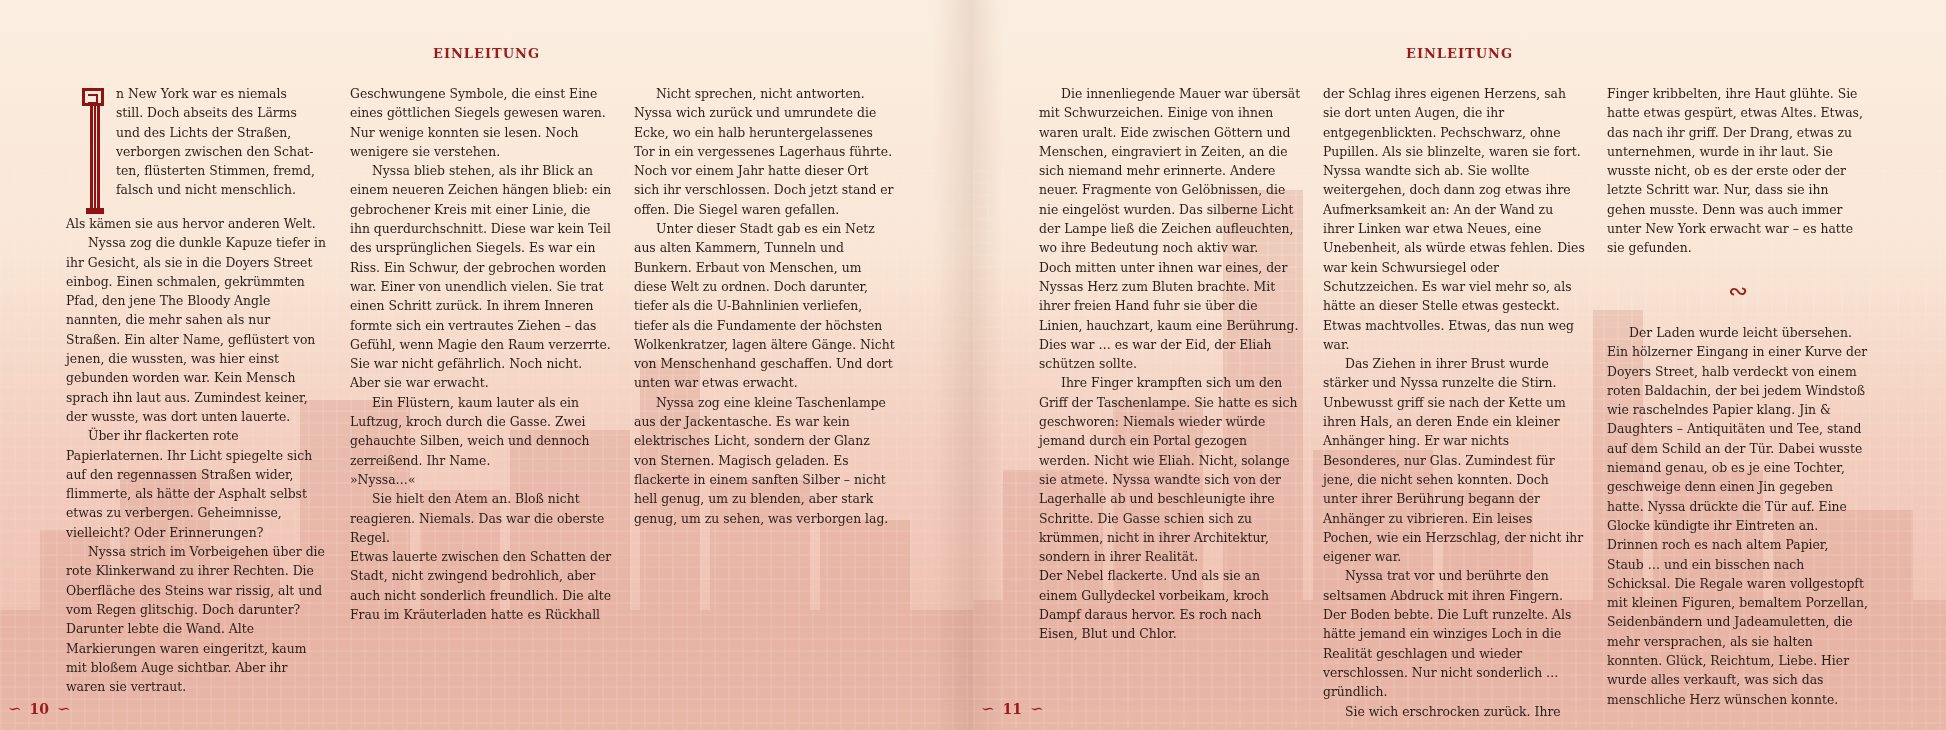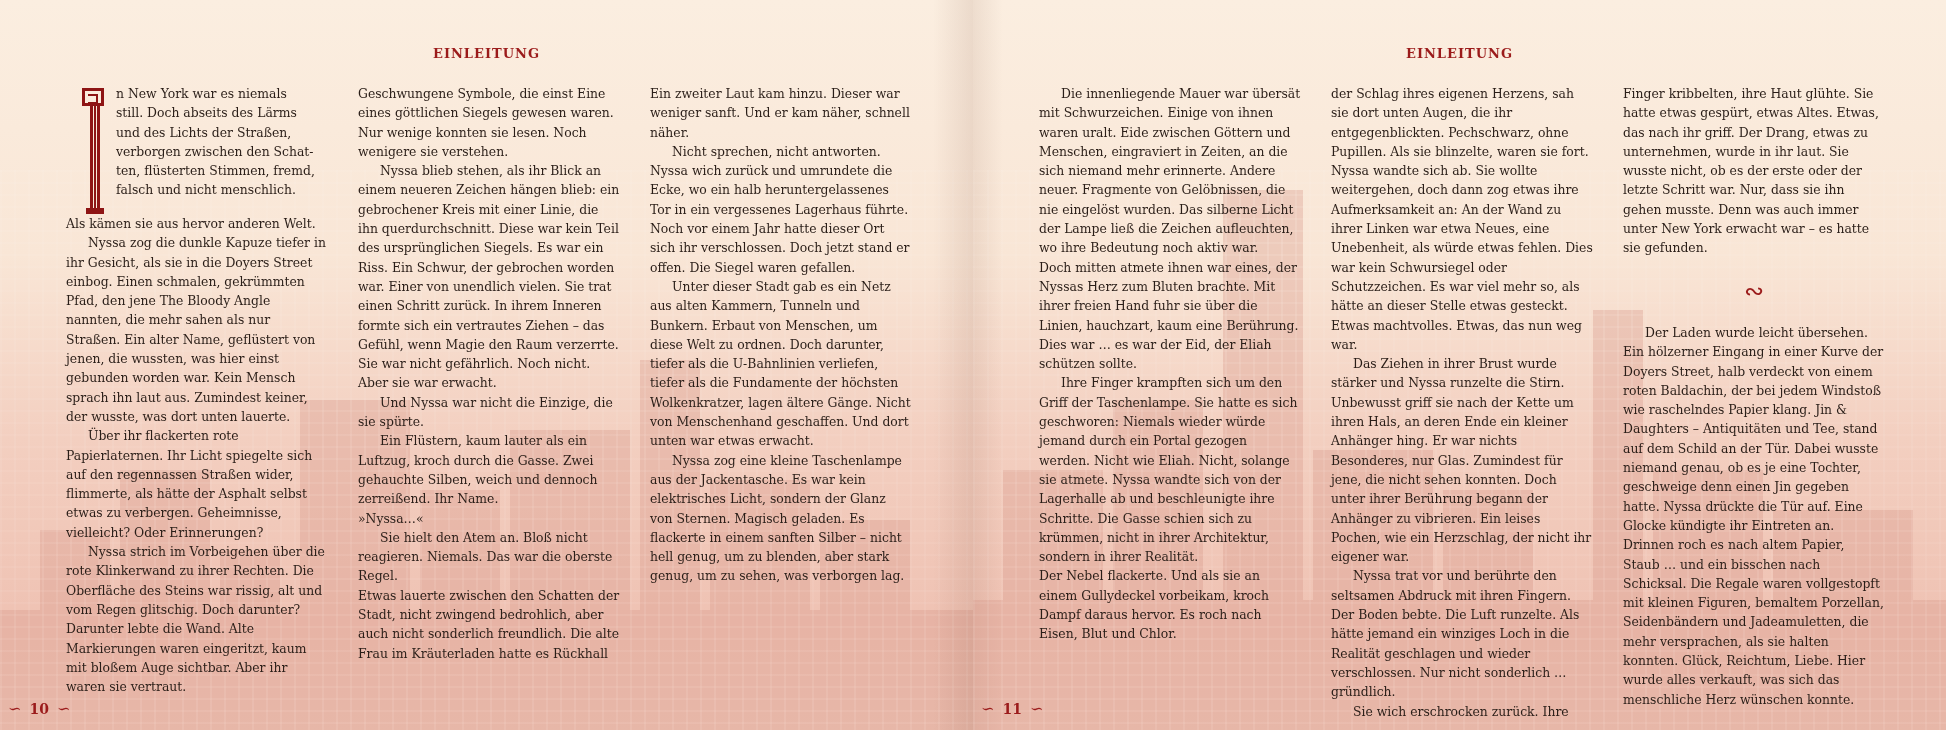--- a/index.html
+++ b/index.html
@@ -28,21 +28,21 @@
   .skyline .grid {
     position: absolute; inset: 0;
     background-image:
       repeating-linear-gradient(to right, rgba(255,255,255,0.18) 0 2px, transparent 2px 14px),
       repeating-linear-gradient(to bottom, rgba(255,255,255,0.15) 0 2px, transparent 2px 12px);
   }
   .running-head {
     position: absolute; top: 46px; left: 0; right: 0; text-align: center;
     color: #9b1b1b; font-size: 13px; letter-spacing: 1px; font-weight: bold;
   }
-  .cols { position: absolute; top: 84px; display: flex; gap: 30px; justify-content: center; }
+  .cols { position: absolute; top: 84px; display: flex; gap: 22px; justify-content: center; }
   .page.left .cols { left: 66px; }
   .page.right .cols { left: 66px; }
   .col { width: 262px; font-size: 12.4px; line-height: 19.3px; color: #2a1e18; }
   .col p { text-indent: 0; }
   .col p.ind { text-indent: 22px; }
   .dropcap-wrap { display: flex; gap: 12px; }
   .dropcap {
     width: 22px; height: 126px; flex: none; margin-left: 16px; margin-top: 4px;
     position: relative;
   }
@@ -101,28 +101,26 @@
         <div id="l-c1">
             <p>Als kämen sie aus hervor anderen Welt.</p>
             <p class="ind">Nyssa zog die dunkle Kapuze tiefer in ihr Gesicht, als sie in die Doyers Street einbog. Einen schmalen, gekrümmten Pfad, den jene The Bloody Angle nannten, die mehr sahen als nur Straßen. Ein alter Name, geflüstert von jenen, die wussten, was hier einst gebunden worden war. Kein Mensch sprach ihn laut aus. Zumindest keiner, der wusste, was dort unten lauerte.</p>
             <p class="ind">Über ihr flackerten rote Papierlaternen. Ihr Licht spiegelte sich auf den regennassen Straßen wider, flimmerte, als hätte der Asphalt selbst etwas zu verbergen. Geheimnisse, vielleicht? Oder Erinnerungen?</p>
             <p class="ind">Nyssa strich im Vorbeigehen über die rote Klinkerwand zu ihrer Rechten. Die Oberfläche des Steins war rissig, alt und vom Regen glitschig. Doch darunter? Darunter lebte die Wand. Alte Markierungen waren eingeritzt, kaum mit bloßem Auge sichtbar. Aber ihr waren sie vertraut.</p>
           </div>
       </div>
       <div class="col" id="l-c2">
           <p>Geschwungene Symbole, die einst Eine eines göttlichen Siegels gewesen waren. Nur wenige konnten sie lesen. Noch wenigere sie verstehen.</p>
           <p class="ind">Nyssa blieb stehen, als ihr Blick an einem neueren Zeichen hängen blieb: ein gebrochener Kreis mit einer Linie, die ihn querdurchschnitt. Diese war kein Teil des ursprünglichen Siegels. Es war ein Riss. Ein Schwur, der gebrochen worden war. Einer von unendlich vielen. Sie trat einen Schritt zurück. In ihrem Inneren formte sich ein vertrautes Ziehen – das Gefühl, wenn Magie den Raum verzerrte. Sie war nicht gefährlich. Noch nicht. Aber sie war erwacht.</p>
-          <p class="ind">Und Nyssa war nicht die Einzige, die sie spürte.</p>
           <p class="ind">Ein Flüstern, kaum lauter als ein Luftzug, kroch durch die Gasse. Zwei gehauchte Silben, weich und dennoch zerreißend. Ihr Name.</p>
           <p>»Nyssa…«</p>
           <p class="ind">Sie hielt den Atem an. Bloß nicht reagieren. Niemals. Das war die oberste Regel.</p>
           <p>Etwas lauerte zwischen den Schatten der Stadt, nicht zwingend bedrohlich, aber auch nicht sonderlich freundlich. Die alte Frau im Kräuterladen hatte es Rückhall</p>
         </div>
       <div class="col" id="l-c3">
-          <p>Ein zweiter Laut kam hinzu. Dieser war weniger sanft. Und er kam näher, schnell näher.</p>
           <p class="ind">Nicht sprechen, nicht antworten. Nyssa wich zurück und umrundete die Ecke, wo ein halb heruntergelassenes Tor in ein vergessenes Lagerhaus führte. Noch vor einem Jahr hatte dieser Ort sich ihr verschlossen. Doch jetzt stand er offen. Die Siegel waren gefallen.</p>
           <p class="ind">Unter dieser Stadt gab es ein Netz aus alten Kammern, Tunneln und Bunkern. Erbaut von Menschen, um diese Welt zu ordnen. Doch darunter, tiefer als die U-Bahnlinien verliefen, tiefer als die Fundamente der höchsten Wolkenkratzer, lagen ältere Gänge. Nicht von Menschenhand geschaffen. Und dort unten war etwas erwacht.</p>
           <p class="ind">Nyssa zog eine kleine Taschenlampe aus der Jackentasche. Es war kein elektrisches Licht, sondern der Glanz von Sternen. Magisch geladen. Es flackerte in einem sanften Silber – nicht hell genug, um zu blenden, aber stark genug, um zu sehen, was verborgen lag.</p>
         </div>
     </div>
 
     <div class="folio">
       <span class="swash">∽</span><span>10</span><span class="swash">∽</span>
     </div>
   </div>
@@ -139,21 +137,21 @@
       <div class="b" style="left:800px;width:140px;height:220px"></div>
       <div class="b" style="left:0;width:973px;height:130px"></div>
       <div class="grid"></div>
     </div>
 
     <div class="running-head">EINLEITUNG</div>
 
     <div class="cols">
       <div class="col" id="r-c1">
           <p class="ind">Die innenliegende Mauer war übersät mit Schwurzeichen. Einige von ihnen waren uralt. Eide zwischen Göttern und Menschen, eingraviert in Zeiten, an die sich niemand mehr erinnerte. Andere neuer. Fragmente von Gelöbnissen, die nie eingelöst wurden. Das silberne Licht der Lampe ließ die Zeichen aufleuchten, wo ihre Bedeutung noch aktiv war.</p>
-          <p>Doch mitten atmete ihnen war eines, der Nyssas Herz zum Bluten brachte. Mit ihrer freien Hand fuhr sie über die Linien, hauchzart, kaum eine Berührung. Dies war … es war der Eid, der Eliah schützen sollte.</p>
+          <p>Doch mitten unter ihnen war eines, der Nyssas Herz zum Bluten brachte. Mit ihrer freien Hand fuhr sie über die Linien, hauchzart, kaum eine Berührung. Dies war … es war der Eid, der Eliah schützen sollte.</p>
           <p class="ind">Ihre Finger krampften sich um den Griff der Taschenlampe. Sie hatte es sich geschworen: Niemals wieder würde jemand durch ein Portal gezogen werden. Nicht wie Eliah. Nicht, solange sie atmete. Nyssa wandte sich von der Lagerhalle ab und beschleunigte ihre Schritte. Die Gasse schien sich zu krümmen, nicht in ihrer Architektur, sondern in ihrer Realität.</p>
           <p>Der Nebel flackerte. Und als sie an einem Gullydeckel vorbeikam, kroch Dampf daraus hervor. Es roch nach Eisen, Blut und Chlor.</p>
         </div>
       <div class="col" id="r-c2">
           <p>der Schlag ihres eigenen Herzens, sah sie dort unten Augen, die ihr entgegenblickten. Pechschwarz, ohne Pupillen. Als sie blinzelte, waren sie fort.</p>
           <p>Nyssa wandte sich ab. Sie wollte weitergehen, doch dann zog etwas ihre Aufmerksamkeit an: An der Wand zu ihrer Linken war etwa Neues, eine Unebenheit, als würde etwas fehlen. Dies war kein Schwursiegel oder Schutzzeichen. Es war viel mehr so, als hätte an dieser Stelle etwas gesteckt. Etwas machtvolles. Etwas, das nun weg war.</p>
           <p class="ind">Das Ziehen in ihrer Brust wurde stärker und Nyssa runzelte die Stirn. Unbewusst griff sie nach der Kette um ihren Hals, an deren Ende ein kleiner Anhänger hing. Er war nichts Besonderes, nur Glas. Zumindest für jene, die nicht sehen konnten. Doch unter ihrer Berührung begann der Anhänger zu vibrieren. Ein leises Pochen, wie ein Herzschlag, der nicht ihr eigener war.</p>
           <p class="ind">Nyssa trat vor und berührte den seltsamen Abdruck mit ihren Fingern. Der Boden bebte. Die Luft runzelte. Als hätte jemand ein winziges Loch in die Realität geschlagen und wieder verschlossen. Nur nicht sonderlich … gründlich.</p>
           <p class="ind">Sie wich erschrocken zurück. Ihre</p>
         </div>

